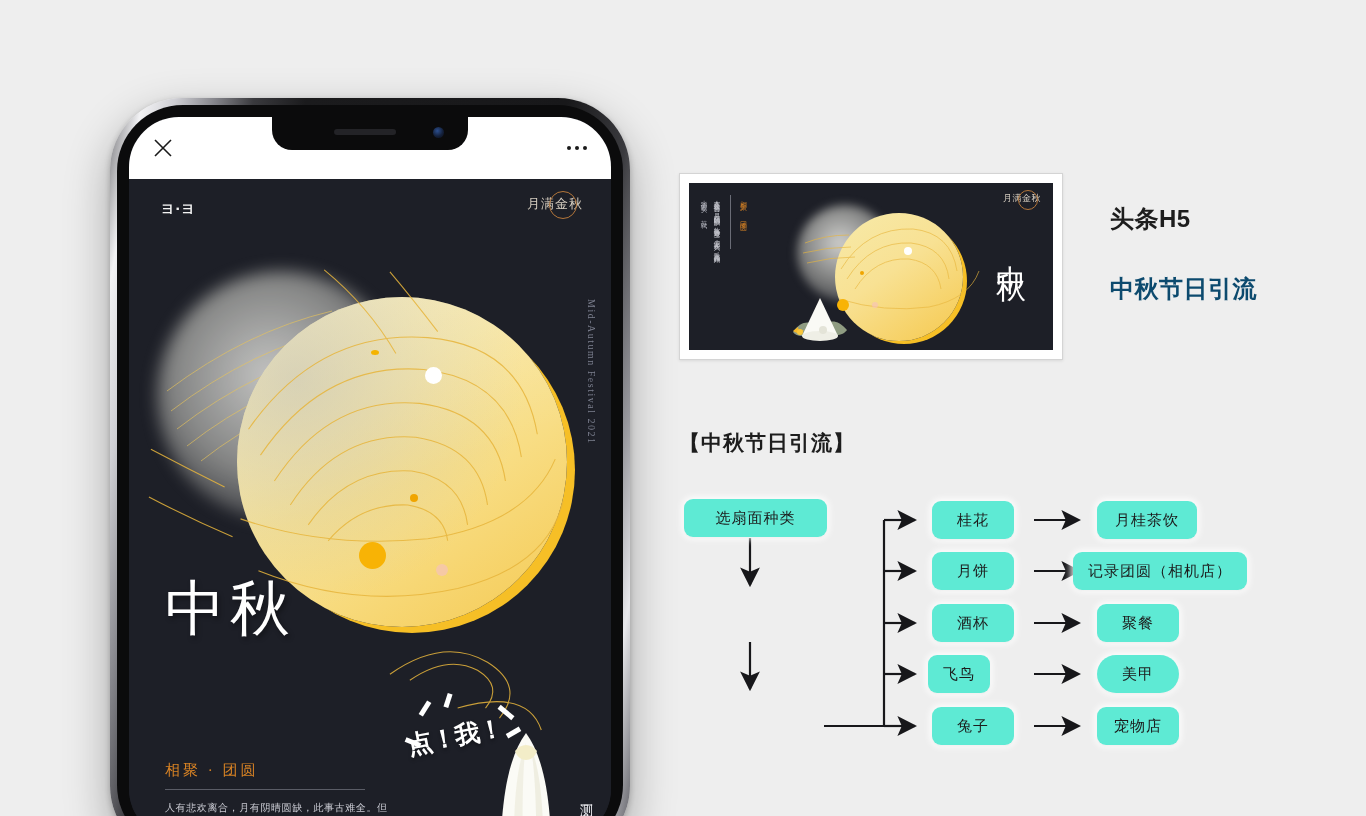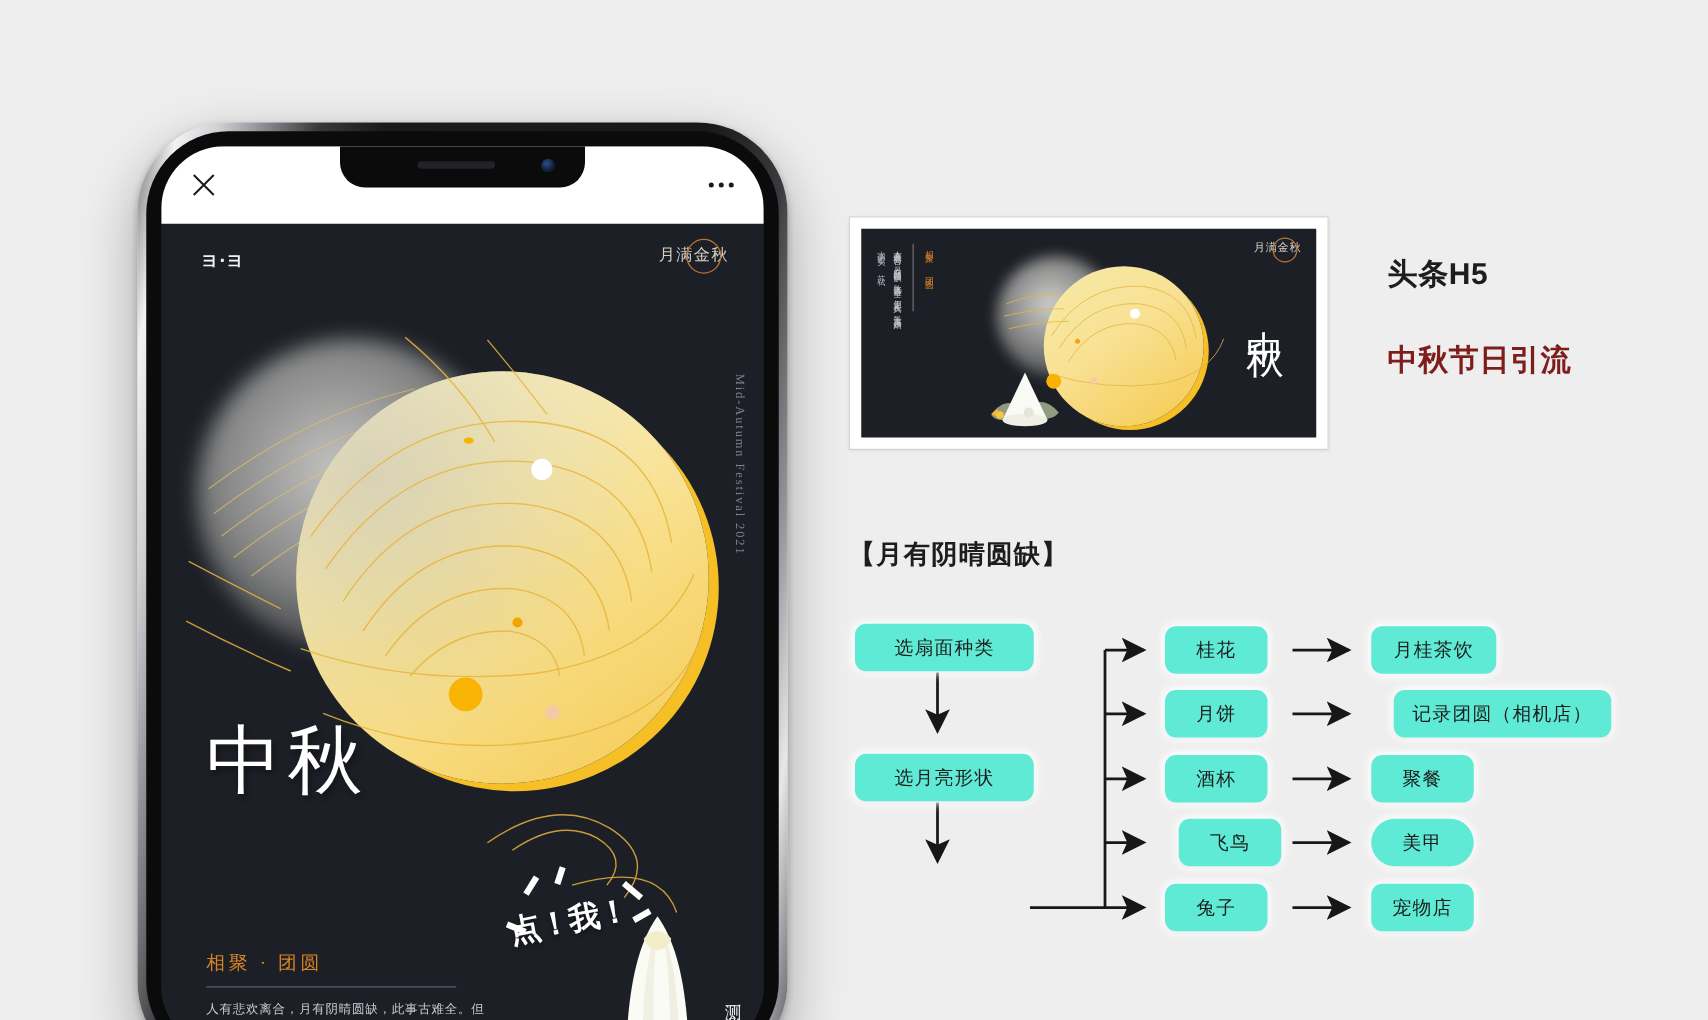--- a/index.html
+++ b/index.html
@@ -219,21 +219,21 @@
   .t-dot-p { position:absolute; width:6px;height:6px;border-radius:50%;background:rgba(246,196,181,.7); left:183px; top:119px; }
   .t-lantern { position:absolute; left:100px; bottom:6px; width:62px; height:54px; }
 
   
   .label-h5 {
     position: absolute; left: 1110px; top: 203px;
     font-size: 24px; font-weight: 700; color: #1d1d1d; letter-spacing: .5px;
   }
   .label-desc {
     position: absolute; left: 1110px; top: 272px;
-    font-size: 24px; font-weight: 700; color: #7f1d1d; line-height: 1.42; letter-spacing: .5px;
+    font-size: 24px; font-weight: 700; color: #0c4a6e; line-height: 1.42; letter-spacing: .5px;
   }
 
   
   .flow-title {
     position: absolute; left: 679px; top: 429px;
     font-family: "Liberation Serif", "DejaVu Serif", serif;
     font-size: 21px; font-weight: 700; color: #1d1d1d; letter-spacing: 1px;
   }
   .flow { position: absolute; left: 679px; top: 490px; width: 620px; height: 270px; }
   .node {
@@ -399,21 +399,21 @@
 
       <div class="t-cn">中秋</div>
     </div>
   </div>
 
   <div class="label-h5">头条H5</div>
   <div class="label-desc">
     <div>中秋节日引流</div>
   </div>
 
-  <div class="flow-title">【月有阴晴圆缺】</div>
+  <div class="flow-title">【中秋节日引流】</div>
 
   <div class="flow">
     <svg viewBox="0 0 620 270">
       <defs>
         <marker id="ah" markerWidth="9" markerHeight="9" refX="8" refY="4.5" orient="auto">
           <path d="M0,0 L9,4.5 L0,9 L2,4.5 Z" fill="#17171a"></path>
         </marker>
       </defs>
       <g stroke="#17171a" stroke-width="2.2" fill="none">
 
@@ -430,28 +430,27 @@
 
         <path d="M355 30 L400 30" marker-end="url(#ah)"></path>
         <path d="M355 81 L400 81" marker-end="url(#ah)"></path>
         <path d="M355 133 L400 133" marker-end="url(#ah)"></path>
         <path d="M355 184 L400 184" marker-end="url(#ah)"></path>
         <path d="M355 236 L400 236" marker-end="url(#ah)"></path>
       </g>
     </svg>
 
     <div class="node" style="left:5px;top:9px;width:143px;height:38px;">选扇面种类</div>
-    <div class="node" style="left:5px;top:113px;width:143px;height:38px;">选月亮形状</div>
 
     <div class="node" style="left:253px;top:11px;width:82px;height:38px;">桂花</div>
     <div class="node" style="left:253px;top:62px;width:82px;height:38px;">月饼</div>
     <div class="node" style="left:253px;top:114px;width:82px;height:38px;">酒杯</div>
-    <div class="node" style="left:264px;top:165px;width:82px;height:38px;">飞鸟</div>
+    <div class="node" style="left:249px;top:165px;width:62px;height:38px;">飞鸟</div>
     <div class="node" style="left:253px;top:217px;width:82px;height:38px;">兔子</div>
 
     <div class="node" style="left:418px;top:11px;width:100px;height:38px;text-align:center;">月桂茶饮</div>
-    <div class="node" style="left:436px;top:62px;width:174px;height:38px;">记录团圆（相机店）</div>
+    <div class="node" style="left:394px;top:62px;width:174px;height:38px;">记录团圆（相机店）</div>
     <div class="node" style="left:418px;top:114px;width:82px;height:38px;">聚餐</div>
     <div class="node" style="left:418px;top:165px;width:82px;height:38px;border-radius:19px;">美甲</div>
     <div class="node" style="left:418px;top:217px;width:82px;height:38px;">宠物店</div>
   </div>
 
 </div>
 
 </body></html>

